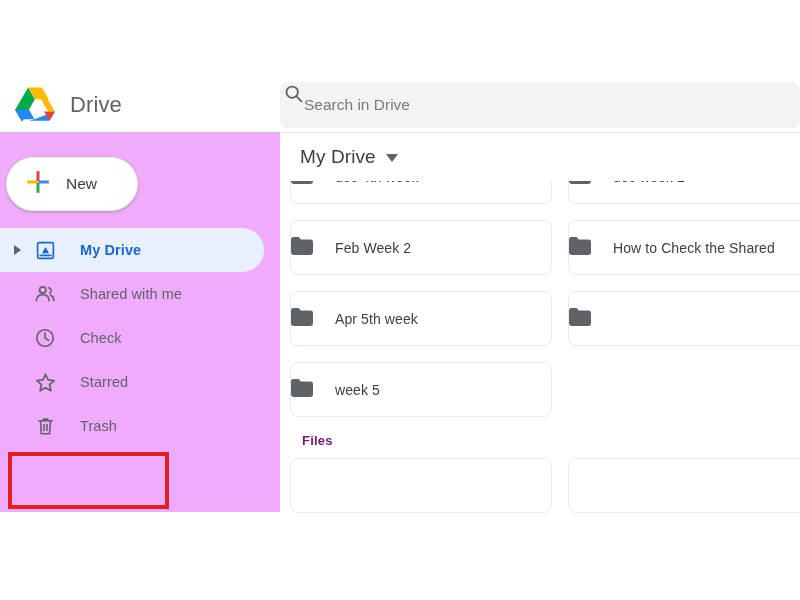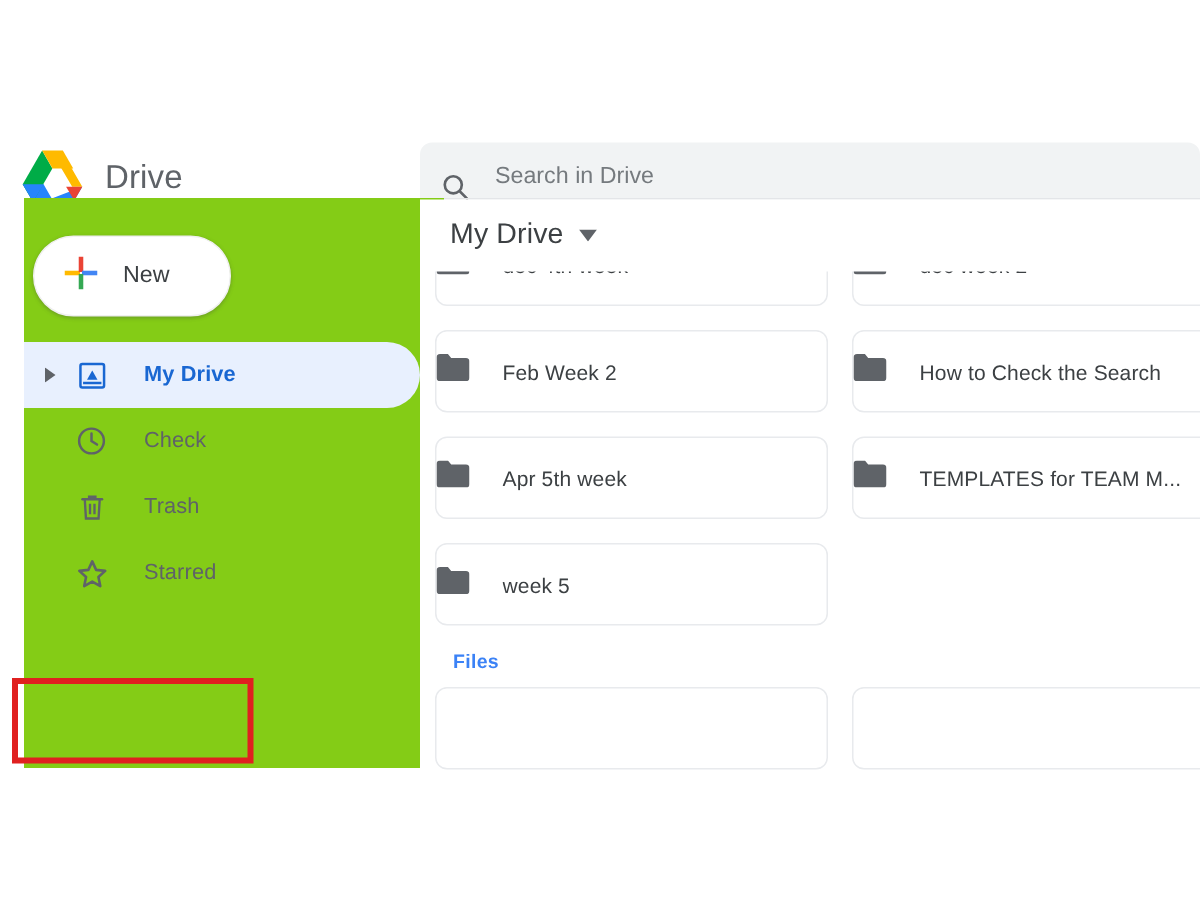--- a/index.html
+++ b/index.html
@@ -6,55 +6,55 @@
   html, body {
     width: 800px; height: 600px;
     background: #ffffff;
     font-family: "Liberation Sans", sans-serif;
     overflow: hidden;
   }
   #app { position: relative; width: 800px; height: 600px; background:#fff; }
 
   
   .topbar {
-    position: absolute; left: 0; top: 91px; width: 800px; height: 54px;
+    position: absolute; left: 0; top: 78px; width: 800px; height: 54px;
     display: flex; align-items: center;
   }
   .brand {
     width: 280px; height: 54px; display: flex; align-items: center;
     padding-left: 14px; gap: 14px; flex-shrink: 0;
   }
   .drive-logo { width: 42px; height: 38px; display:block; }
   .brand-title {
     font-size: 22px; color: #5f6368; letter-spacing: .1px;
     font-family: "Liberation Sans", sans-serif;
   }
   .searchwrap { flex: 1; height: 54px; display: flex; align-items: center; }
   .searchbar {
     width: 100%; height: 46px; background: #f1f3f4; border-radius: 8px;
-    display: flex; align-items: flex-end; padding-left: 12px; gap: 16px;
+    display: flex; align-items: flex-start; padding-left: 2px; 
     border: 1px solid #f1f3f4;
   }
   .search-icon { width: 21px; height: 21px; flex-shrink: 0; }
   .search-input {
     border: none; outline: none; background: transparent;
     font-size: 15.5px; color: #5f6368; width: 100%; height: 44px;
     font-family: "Liberation Sans", sans-serif;
   }
   .search-input::placeholder { color: #757a7e; opacity: 1; }
 
   .topdivider {
     position: absolute; left: 280px; top: 132px; width: 520px; height: 1px;
     background: #e3e5e8;
   }
 
   
   .sidebar {
-    position: absolute; left: 16px; top: 132px; width: 280px; height: 380px;
-    background: #84cc16;
+    position: absolute; left: 0; top: 132px; width: 280px; height: 380px;
+    background: #f0abfc;
   }
   .newbtn {
     position: absolute; left: 6px; top: 25px;
     width: 132px; height: 54px; border-radius: 28px; background: #fff;
     border: 1px solid #f0f0f0;
     box-shadow: 0 1px 3px rgba(60,64,67,.26), 0 1px 2px rgba(60,64,67,.10);
     display: flex; align-items: center; gap: 15px; padding-left: 18px;
     cursor: pointer;
   }
   .plus-icon { width: 26px; height: 26px; flex-shrink: 0; }
@@ -95,21 +95,21 @@
     background: #fff; overflow: hidden;
   }
   .drive-header {
     height: 48px; display: flex; align-items: center; padding-left: 20px; gap: 10px;
   }
   .drive-header-title { font-size: 19px; color: #3c4043; letter-spacing: .1px; }
   .dropdown-caret { width: 12px; height: 8px; margin-top: 3px; }
 
   .scrollarea { position: relative; height: 419px; overflow: hidden; }
   .section-label {
-    font-size: 13px; color: #3b82f6; font-weight: bold;
+    font-size: 13px; color: #701a75; font-weight: bold;
     padding: 16px 0 10px 22px; letter-spacing: .2px;
   }
   .grid {
     display: grid; grid-template-columns: 262px 262px;
     column-gap: 16px; row-gap: 16px; padding-left: 10px;
   }
   .card {
     height: 55px; border: 1px solid #e8eaed; border-radius: 8px;
     background: #fff; display: flex; align-items: center;
     gap: 22px; cursor: pointer;
@@ -184,56 +184,68 @@
           <svg width="21" height="21" viewBox="0 0 24 24" fill="none" stroke="#1967d2" stroke-width="1.9">
             <rect x="3" y="3" width="18" height="18" rx="1.5"></rect>
             <path d="M12 8 L16 15 L8 15 Z" fill="#1967d2" stroke="none"></path>
             <line x1="5" y1="17.6" x2="19" y2="17.6"></line>
           </svg>
         </span>
         <span class="navlabel">My Drive</span>
       </div>
 
 
+      <div class="navitem">
+        <span class="caret"></span>
+        <span class="navicon">
+          <svg width="22" height="22" viewBox="0 0 24 24" fill="none" stroke="#5f6368" stroke-width="1.9">
+            <circle cx="9.5" cy="7.5" r="3.4"></circle>
+            <path d="M2.6 19 C2.6 14.8 6 12.6 9.5 12.6 C13 12.6 16.4 14.8 16.4 19" stroke-linecap="round"></path>
+            <path d="M16 5.2 A3.3 3.3 0 0 1 17.4 11.1" stroke-linecap="round"></path>
+            <path d="M18.2 13.4 C20.4 14.4 21.6 16.4 21.6 19" stroke-linecap="round"></path>
+          </svg>
+        </span>
+        <span class="navlabel">Shared with me</span>
+      </div>
 
       <div class="navitem">
         <span class="caret"></span>
         <span class="navicon">
           <svg width="22" height="22" viewBox="0 0 24 24" fill="none" stroke="#5f6368" stroke-width="1.8">
             <circle cx="12" cy="12" r="9"></circle>
             <path d="M12 6.6 V12 L16 14.6" stroke-linecap="round"></path>
           </svg>
         </span>
         <span class="navlabel">Check</span>
+      </div>
+
+      <div class="navitem">
+        <span class="caret"></span>
+        <span class="navicon">
+          <svg width="23" height="23" viewBox="0 0 24 24" fill="none" stroke="#5f6368" stroke-width="1.8" stroke-linejoin="round">
+            <path d="M12 3.4 L14.7 9.3 L21 10 L16.3 14.3 L17.6 20.6 L12 17.4 L6.4 20.6 L7.7 14.3 L3 10 L9.3 9.3 Z"></path>
+          </svg>
+        </span>
+        <span class="navlabel">Starred</span>
       </div>
 
       <div class="navitem">
         <span class="caret"></span>
         <span class="navicon">
           <svg width="21" height="21" viewBox="0 0 24 24" fill="none" stroke="#5f6368" stroke-width="1.8">
             <path d="M4.5 5.5 H19.5" stroke-linecap="round"></path>
             <path d="M6.3 5.5 L7.2 20.2 H16.8 L17.7 5.5"></path>
             <path d="M9.6 5.5 V3.6 H14.4 V5.5"></path>
             <line x1="10.3" y1="9" x2="10.3" y2="17"></line>
             <line x1="13.7" y1="9" x2="13.7" y2="17"></line>
           </svg>
         </span>
         <span class="navlabel">Trash</span>
       </div>
 
-      <div class="navitem">
-        <span class="caret"></span>
-        <span class="navicon">
-          <svg width="23" height="23" viewBox="0 0 24 24" fill="none" stroke="#5f6368" stroke-width="1.8" stroke-linejoin="round">
-            <path d="M12 3.4 L14.7 9.3 L21 10 L16.3 14.3 L17.6 20.6 L12 17.4 L6.4 20.6 L7.7 14.3 L3 10 L9.3 9.3 Z"></path>
-          </svg>
-        </span>
-        <span class="navlabel">Starred</span>
-      </div>
-
     </div>
 
   </div>
 
   <div class="highlight-box"></div>
 
   <div class="main">
 
     <div class="drive-header">
       <span class="drive-header-title">My Drive</span>
@@ -274,40 +286,39 @@
           </span>
           <span class="card-name">Feb Week 2</span>
         </div>
 
         <div class="card">
           <span>
             <svg class="card-folder-icon" viewBox="0 0 22 18">
                 <path d="M0 2.4 A2.4 2.4 0 0 1 2.4 0 H7.6 L9.8 2.6 H19.6 A2.4 2.4 0 0 1 22 5 V15.6 A2.4 2.4 0 0 1 19.6 18 H2.4 A2.4 2.4 0 0 1 0 15.6 Z" fill="#5f6368"></path>
               </svg>
           </span>
-          <span class="card-name">How to Check the Search</span>
+          <span class="card-name">How to Check the Shared</span>
         </div>
 
 
         <div class="card">
           <span>
             <svg class="card-folder-icon" viewBox="0 0 22 18">
                 <path d="M0 2.4 A2.4 2.4 0 0 1 2.4 0 H7.6 L9.8 2.6 H19.6 A2.4 2.4 0 0 1 22 5 V15.6 A2.4 2.4 0 0 1 19.6 18 H2.4 A2.4 2.4 0 0 1 0 15.6 Z" fill="#5f6368"></path>
               </svg>
           </span>
           <span class="card-name">Apr 5th week</span>
         </div>
 
         <div class="card">
           <span>
             <svg class="card-folder-icon" viewBox="0 0 22 18">
                 <path d="M0 2.4 A2.4 2.4 0 0 1 2.4 0 H7.6 L9.8 2.6 H19.6 A2.4 2.4 0 0 1 22 5 V15.6 A2.4 2.4 0 0 1 19.6 18 H2.4 A2.4 2.4 0 0 1 0 15.6 Z" fill="#5f6368"></path>
               </svg>
           </span>
-          <span class="card-name">TEMPLATES for TEAM M...</span>
         </div>
 
         <div class="card">
           <span>
             <svg class="card-folder-icon" viewBox="0 0 22 18">
                 <path d="M0 2.4 A2.4 2.4 0 0 1 2.4 0 H7.6 L9.8 2.6 H19.6 A2.4 2.4 0 0 1 22 5 V15.6 A2.4 2.4 0 0 1 19.6 18 H2.4 A2.4 2.4 0 0 1 0 15.6 Z" fill="#5f6368"></path>
               </svg>
           </span>
           <span class="card-name">week 5</span>
         </div>

